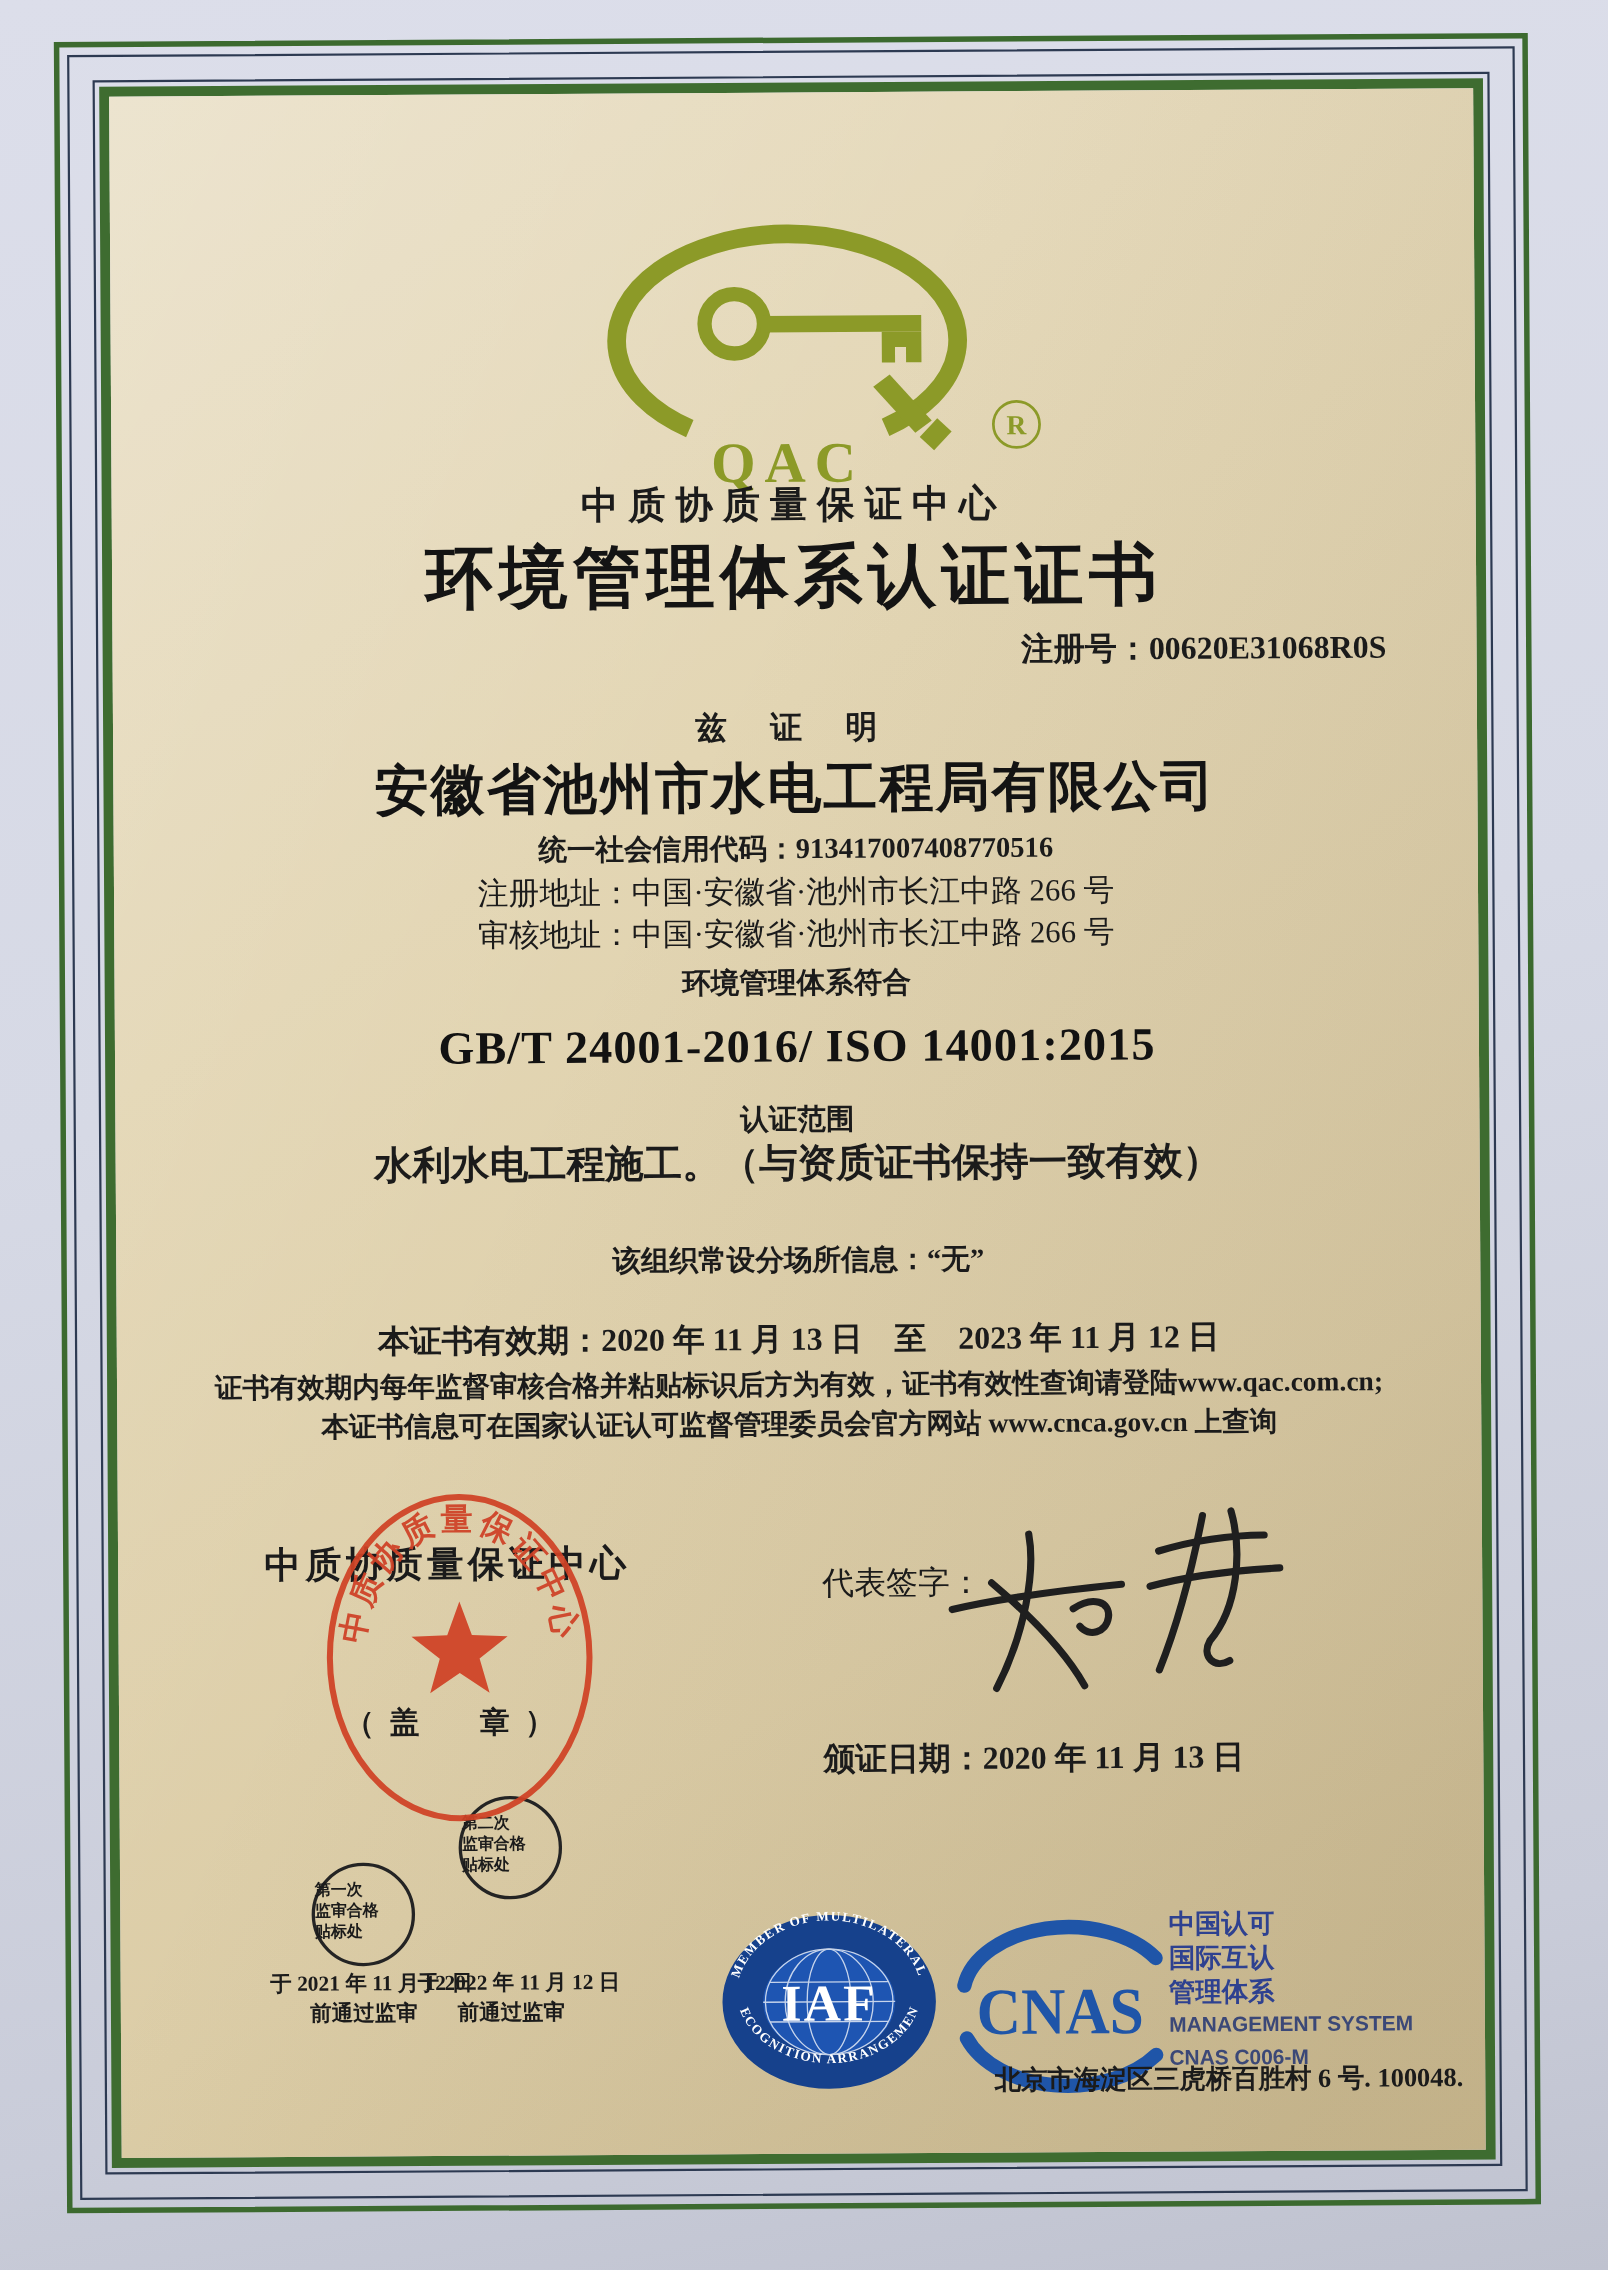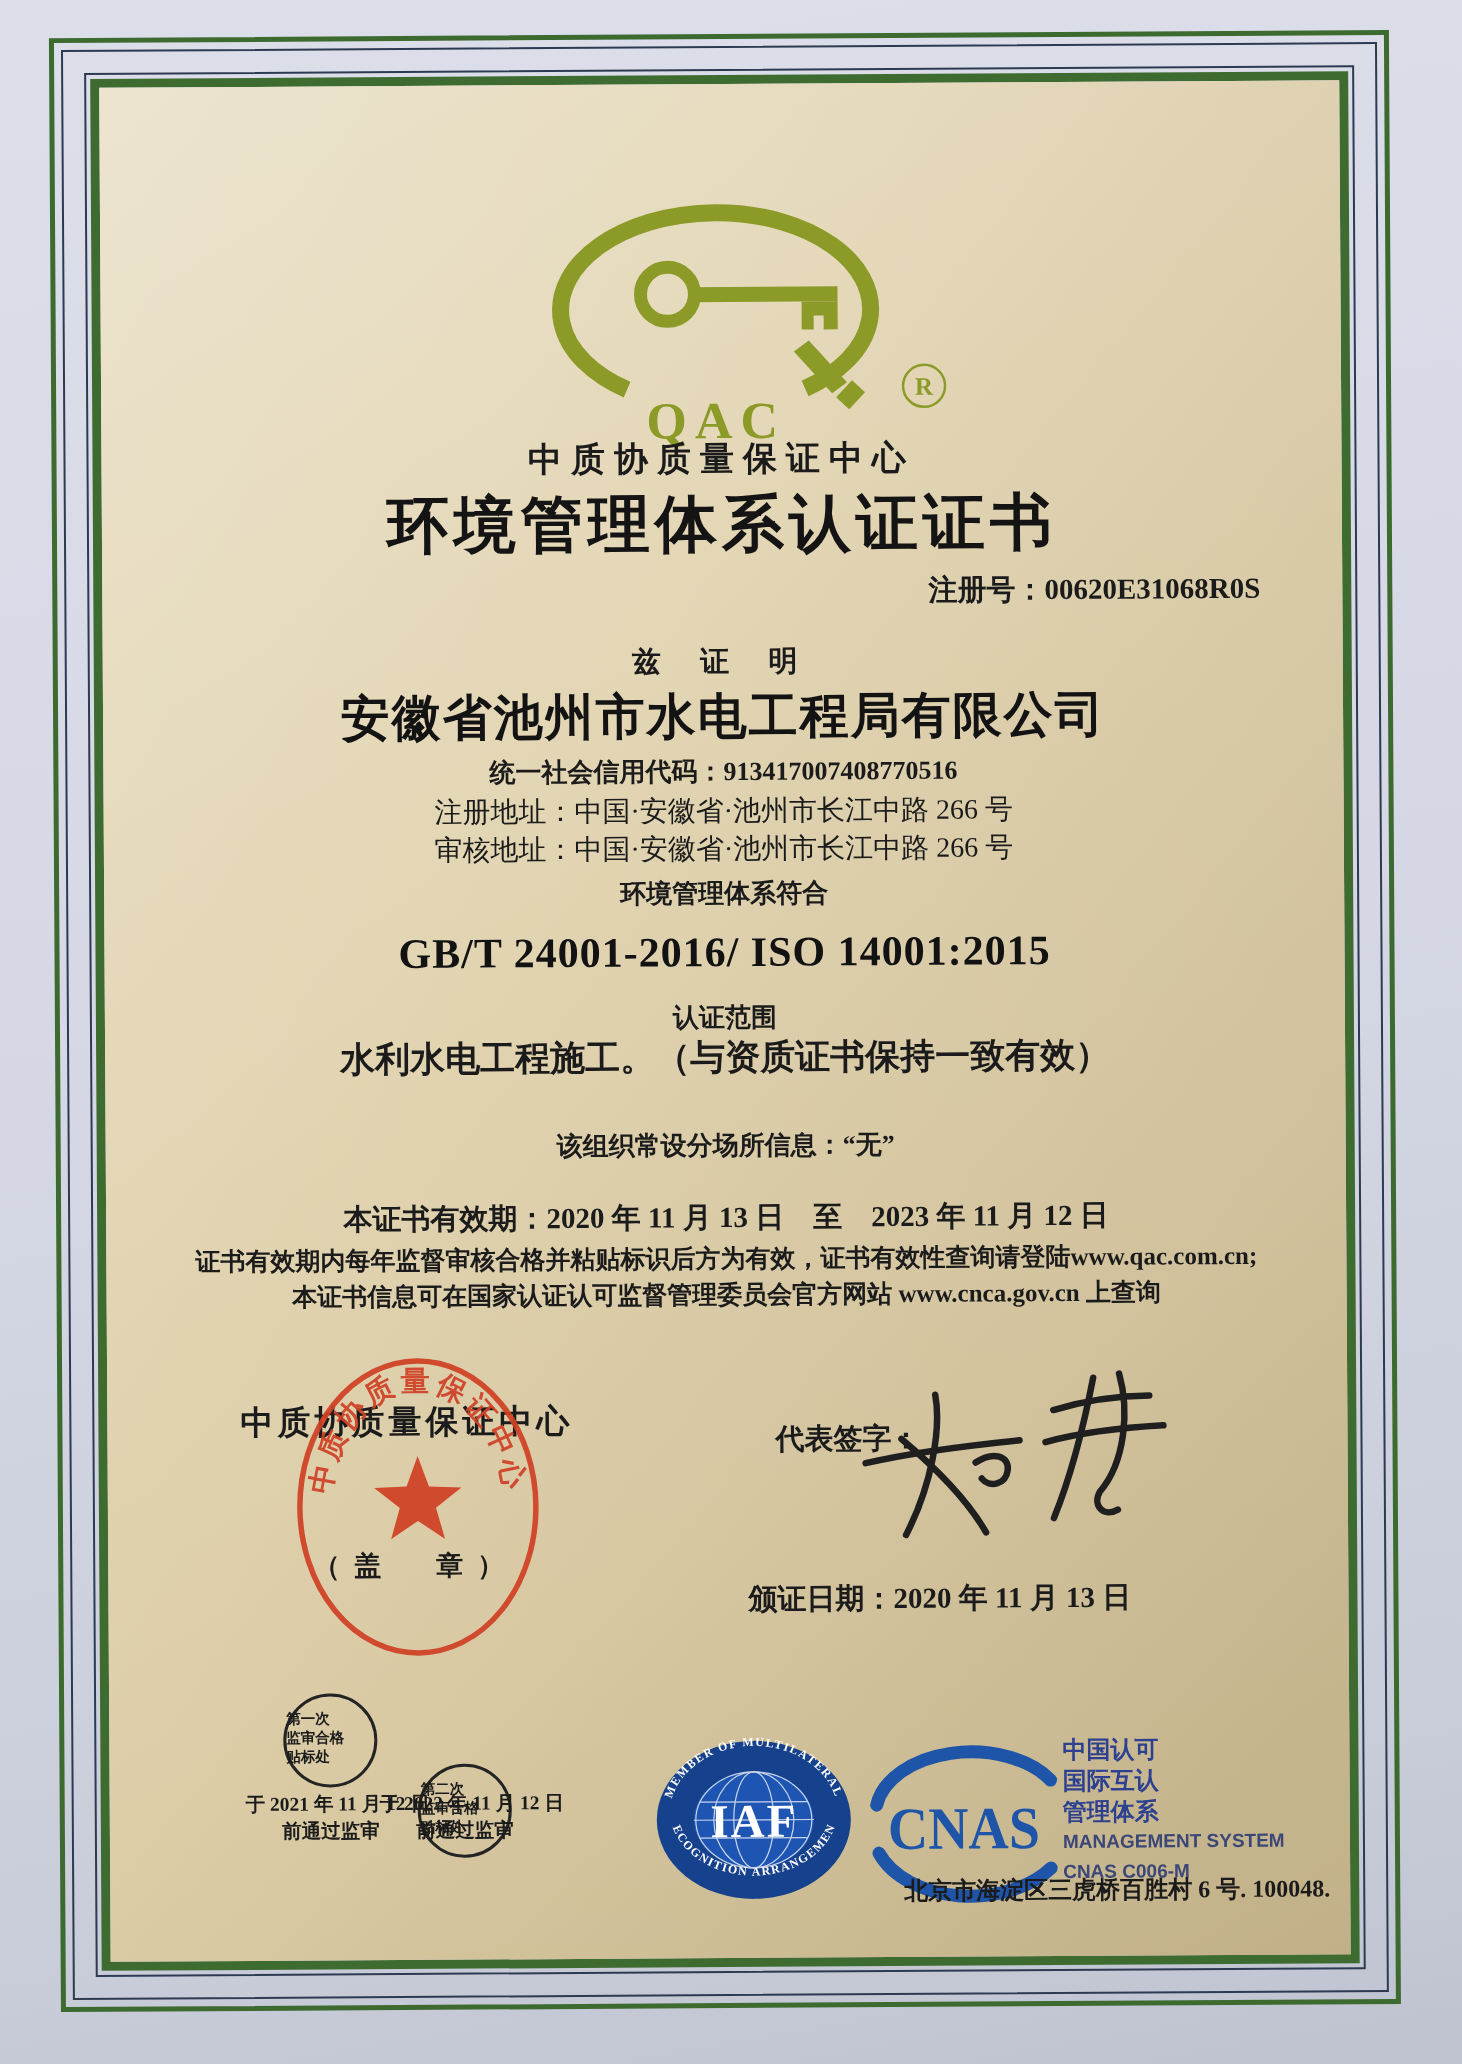--- a/index.html
+++ b/index.html
@@ -31,28 +31,28 @@
   .standard{top:928px;font-size:42px;font-weight:800;letter-spacing:1px;color:#121212;}
   .scope-label{top:1000px;font-size:26px;font-weight:700;}
   .scope{top:1034px;font-size:35px;font-weight:800;}
   .branch{top:1128px;font-size:26px;font-weight:700;}
   .validity{top:1198px;font-size:29px;font-weight:700;}
   .note1{top:1242px;font-size:25px;font-weight:700;}
   .note2{top:1278px;font-size:25px;font-weight:700;}
   .stamp-svg{left:265px;top:1350px;z-index:3;opacity:.93;}
   .issuer{left:238px;top:1398px;font-size:33px;font-weight:600;letter-spacing:4px;z-index:2;white-space:nowrap;}
   .seal-note{left:295px;top:1546px;width:235px;text-align:center;font-size:27px;letter-spacing:14px;font-weight:600;z-index:2;white-space:nowrap;}
-  .sign-label{left:745px;top:1420px;font-size:29px;font-weight:700;margin-left:28px;}
+  .sign-label{left:745px;top:1420px;font-size:29px;font-weight:400;}
   .sig-svg{left:855px;top:1368px;z-index:2;}
   .issue-date{left:745px;top:1580px;font-size:29px;font-weight:600;white-space:nowrap;}
   .sticker{width:94px;height:94px;border:3px solid #242424;border-radius:50%;box-sizing:border-box;
     font-size:14.5px;line-height:19px;padding-top:13px;font-weight:600;
     font-family:"Liberation Sans","DejaVu Sans",sans-serif;}
   .sticker.c1{left:279px;top:1691px;}
-  .sticker.c2{left:413px;top:1762px;}
+  .sticker.c2{left:413px;top:1631px;}
   .sdate{width:170px;text-align:center;font-size:19.5px;font-weight:700;line-height:27px;white-space:nowrap;}
   .sdate.d1{left:241px;top:1788px;}
   .sdate.d2{left:375px;top:1788px;}
   .iaf-svg{left:649px;top:1738px;}
   .cnas-svg{left:862px;top:1728px;}
   .acc-text{left:1058px;top:1736px;font-family:"Liberation Sans","DejaVu Sans",sans-serif;}
   .acc-text .zh{font-size:24px;font-weight:700;line-height:31px;color:#2e4190;white-space:nowrap;}
   .acc-text .en{font-size:19px;font-weight:700;line-height:30px;color:#3b4877;white-space:nowrap;}
   .footer-addr{left:105px;width:1240px;top:1876px;text-align:right;padding-right:20px;box-sizing:border-box;
     font-size:24px;font-weight:700;white-space:nowrap;}

